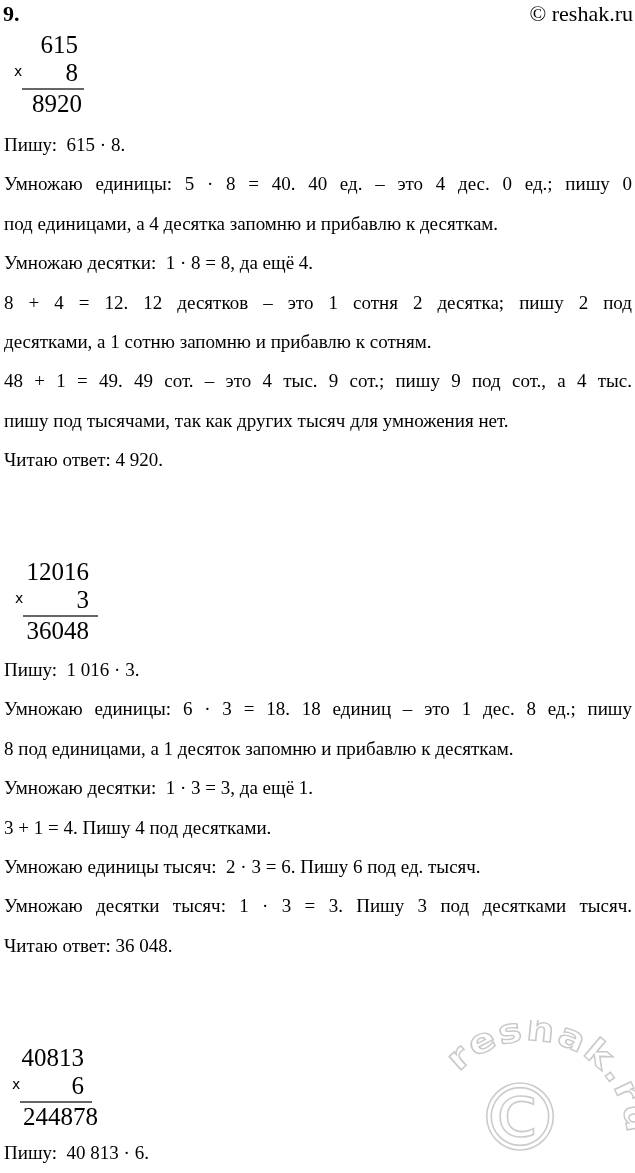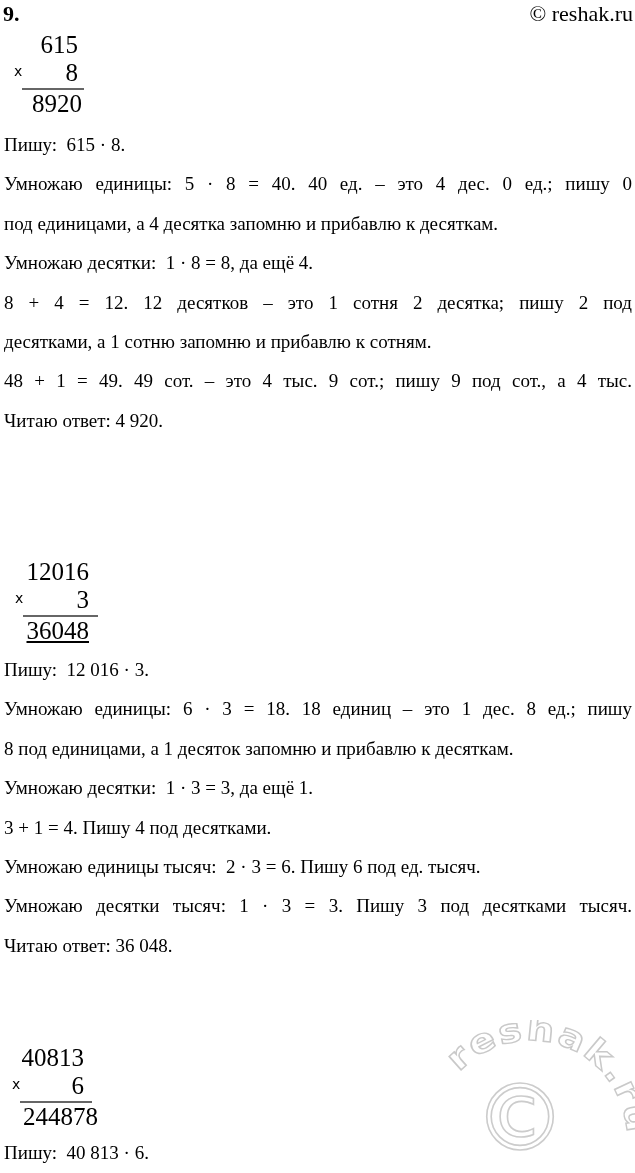--- a/index.html
+++ b/index.html
@@ -41,21 +41,21 @@
   .mult .mrule { border-top: 2px solid #666; margin-top: 1px; }
   .mult-a { left: 10px; top: 31px;   width: 74px; }
   .mult-a .msign { left: 4px; top: 33px; }
   .mult-a .mtop, .mult-a .mbot { padding-right: 6px; }
   .mult-a .mrule { margin-left: 12px; }
   .mult-a .mprod { padding-right: 2px; }
   .mult-b { left: 10px; top: 558px;  width: 88px; }
   .mult-b .msign { left: 5px; top: 33px; }
   .mult-b .mtop, .mult-b .mbot { padding-right: 9px; }
   .mult-b .mrule { margin-left: 13px; }
-  .mult-b .mprod { padding-right: 9px; text-decoration: underline; }
+  .mult-b .mprod { padding-right: 9px; }
   .mult-c { left: 8px;  top: 1044px; width: 92px; }
   .mult-c .msign { left: 4px; top: 33px; }
   .mult-c .mtop, .mult-c .mbot { padding-right: 16px; }
   .mult-c .mrule { margin-left: 12px; margin-right: 8px; }
   .mult-c .mprod { padding-right: 2px; }
   
   .lines { position: absolute; left: 4px; width: 628px; }
   .lines-1 { top: 125px; }
   .lines-2 { top: 650px; }
   .lines-3 { top: 1133px; }
@@ -106,33 +106,34 @@
   </div>
 
   <div class="lines lines-1">
     <div class="line">Пишу:  615 · 8.</div>
     <div class="line just">Умножаю единицы:  5 · 8 = 40. 40 ед. – это 4 дес. 0 ед.; пишу 0</div>
     <div class="line">под единицами, а 4 десятка запомню и прибавлю к десяткам.</div>
     <div class="line">Умножаю десятки:  1 · 8 = 8, да ещё 4.</div>
     <div class="line just">8 + 4 = 12. 12 десятков – это 1 сотня 2 десятка; пишу 2 под</div>
     <div class="line">десятками, а 1 сотню запомню и прибавлю к сотням.</div>
     <div class="line just">48 + 1 = 49. 49 сот. – это 4 тыс. 9 сот.; пишу 9 под сот., а 4 тыс.</div>
+    <div class="line">пишу под тысячами, так как других тысяч для умножения нет.</div>
     <div class="line">Читаю ответ: 4 920.</div>
   </div>
 
   <div class="mult mult-b">
     <span class="msign">x</span>
     <div class="mrow mtop">12016</div>
     <div class="mrow mbot">3</div>
     <div class="mrule"></div>
     <div class="mrow mprod">36048</div>
   </div>
 
   <div class="lines lines-2">
-    <div class="line">Пишу:  12 016 · 3.</div>
+    <div class="line">Пишу:  1 016 · 3.</div>
     <div class="line just">Умножаю единицы:  6 · 3 = 18. 18 единиц – это 1 дес. 8 ед.; пишу</div>
     <div class="line">8 под единицами, а 1 десяток запомню и прибавлю к десяткам.</div>
     <div class="line">Умножаю десятки:  1 · 3 = 3, да ещё 1.</div>
     <div class="line">3 + 1 = 4. Пишу 4 под десятками.</div>
     <div class="line">Умножаю единицы тысяч:  2 · 3 = 6. Пишу 6 под ед. тысяч.</div>
     <div class="line just">Умножаю десятки тысяч:  1 · 3 = 3. Пишу 3 под десятками тысяч.</div>
     <div class="line">Читаю ответ: 36 048.</div>
   </div>
 
   <div class="mult mult-c">

